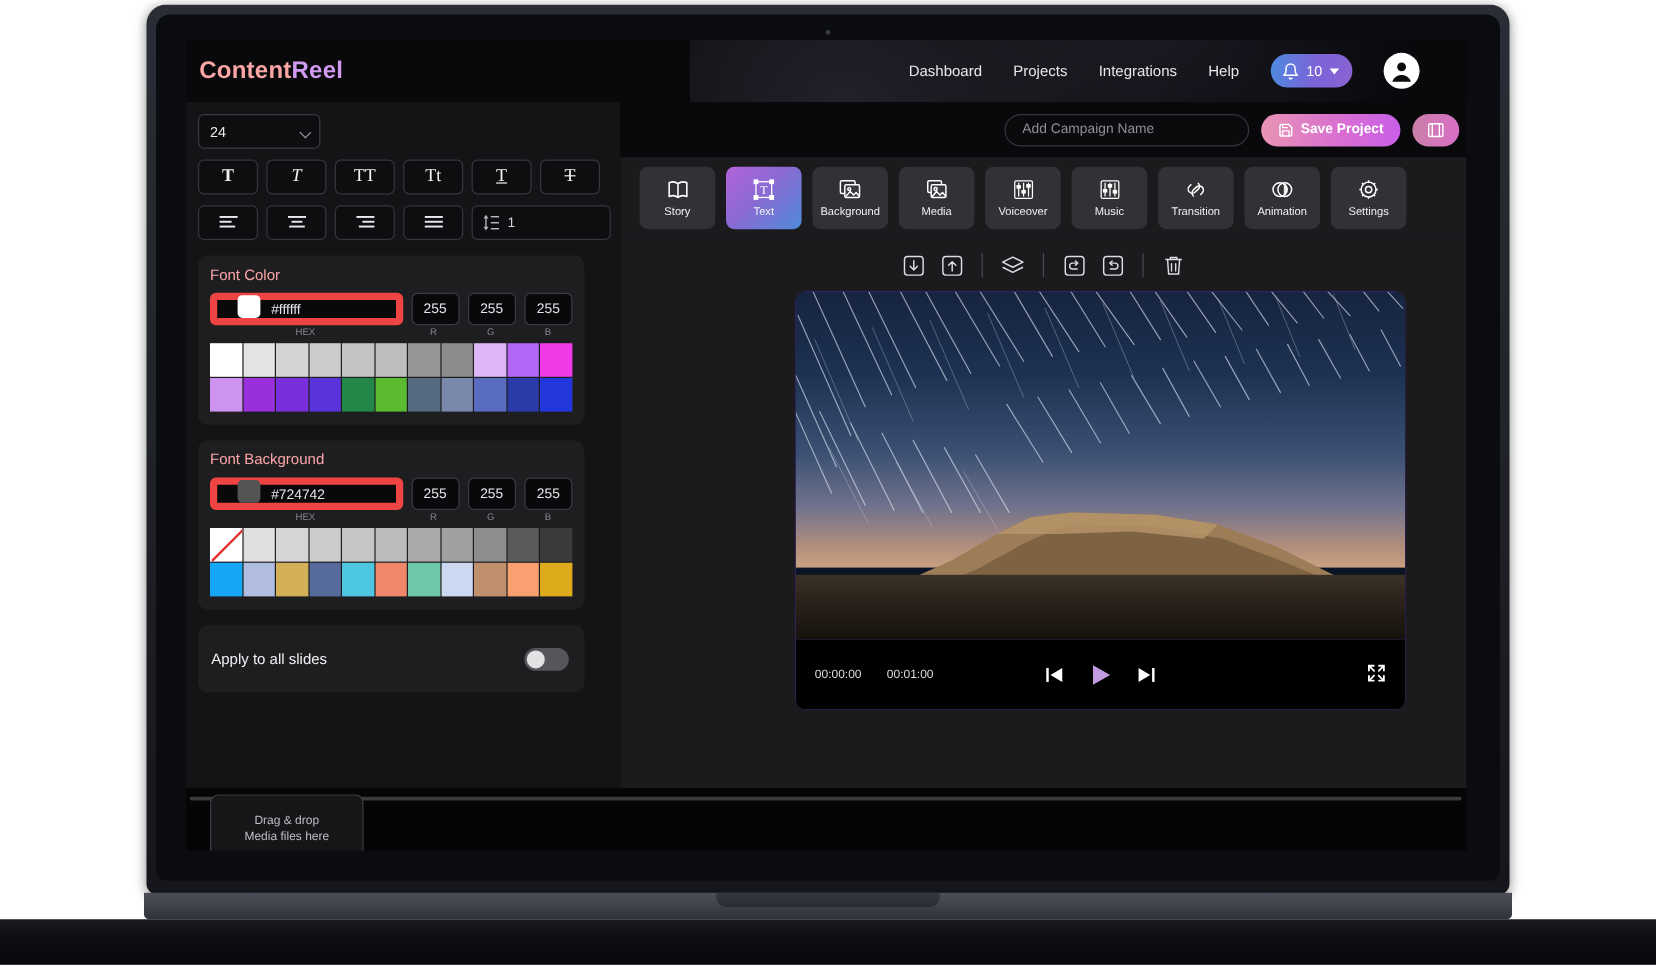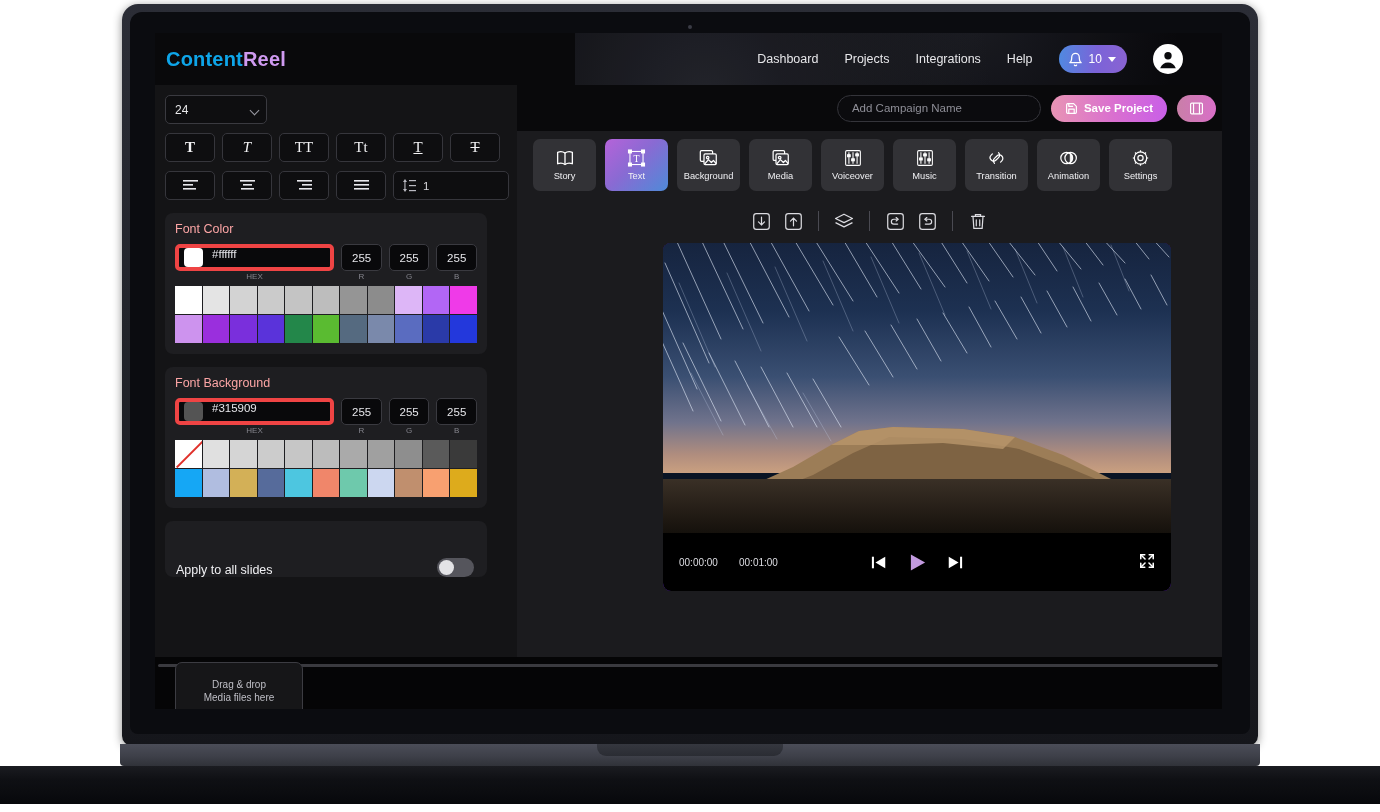--- a/index.html
+++ b/index.html
@@ -68,21 +68,21 @@
     background:
       radial-gradient(circle at 20% 120%, rgba(60,62,74,.55), transparent 55%),
       radial-gradient(circle at 62% -20%, rgba(50,52,64,.45), transparent 50%),
       #0a0a0d;
     opacity: .9;
   }
   .logo {
     position: relative; z-index: 2;
     margin-left: 11px; font-size: 20px; font-weight: bold; letter-spacing: .2px;
   }
-  .logo .a { color: #0ea5e9; }
+  .logo .a { color: #fca5a5; }
   .logo .b { color: #cf9af0; }
 
   .topnav {
     position: absolute; right: 0px; top: 0; height: 52px;
     display: flex; align-items: center; gap: 26px; padding-right: 10px; z-index: 3;
   }
   .topnav a {
     color: #e7e7ea; font-size: 12.5px; text-decoration: none; white-space: nowrap;
   }
   .notif {
@@ -138,22 +138,22 @@
   }
 
   .card {
     margin-top: 13px; background: #1e1e21; border-radius: 8px; padding: 9px 10px 11px 10px;
     width: 322px;
   }
   .card-title { color: #fca5a5; font-size: 12.5px; margin-bottom: 8px; }
 
   .hexrow { display: flex; gap: 7px; align-items: flex-start; }
   .hexbox {
-    width: 172px; height: 27px; background: #09090b; border: 4px solid #ef4444;
-    border-radius: 5px; display: flex; align-items: flex-start; padding: 0 5px; gap: 9px;
+    width: 172px; height: 27px; background: #09090b; border: 6px solid #ef4444;
+    border-radius: 5px; display: flex; align-items: flex-end; padding: 0 17px; gap: 9px;
   }
   .swatch-lg { width: 19px; height: 19px; border-radius: 4px; }
   .hexbox span { color: #e6e6ea; font-size: 11.5px; }
   .numbox {
     width: 44px; height: 27px; background: #09090b; border: 1px solid #3a3a40;
     border-radius: 5px; color: #e6e6ea; font-size: 11.5px;
     display: flex; align-items: center; justify-content: center;
   }
   .labelrow { display: flex; gap: 7px; margin-top: 1px; }
   .lbl { color: #85858d; font-size: 8px; text-align: center; }
@@ -166,21 +166,21 @@
   .pcell.none {
     background: #ffffff; position: relative; overflow: hidden;
   }
   .pcell.none::after {
     content: ''; position: absolute; left: -4px; top: 13px; width: 38px; height: 1.6px;
     background: #e0302a; transform: rotate(-45deg);
   }
 
   .toggle-card {
     margin-top: 13px; background: #1e1e21; border-radius: 8px; width: 322px; height: 56px;
-    display: flex; align-items: flex-end; justify-content: space-between; padding: 0 13px 0 11px;
+    display: flex; align-items: center; justify-content: space-between; padding: 0 13px 0 11px;
   }
   .toggle-card .t { color: #f0f0f3; font-size: 12.5px; }
   .switch {
     width: 37px; height: 19px; border-radius: 10px; background: #55555c; position: relative;
   }
   .knob {
     position: absolute; left: 2px; top: 2px; width: 15px; height: 15px; border-radius: 50%;
     background: #e3e3e6;
   }
 
@@ -441,21 +441,21 @@
               <div class="pcell" style="background: rgb(35, 56, 220);"></div>
             </div>
         </div>
       </div>
 
       <div class="card">
         <div class="card-title">Font Background</div>
         <div class="hexrow">
           <div class="hexbox">
             <span class="swatch-lg" id="fb-swatch" style="background: rgb(84, 84, 84);"></span>
-            <span>#315909</span>
+            <span>#724742</span>
           </div>
           <div class="numbox">255</div>
           <div class="numbox">255</div>
           <div class="numbox">255</div>
         </div>
         <div class="labelrow">
           <div class="lbl hex">HEX</div>
           <div class="lbl num">R</div>
           <div class="lbl num">G</div>
           <div class="lbl num">B</div>

